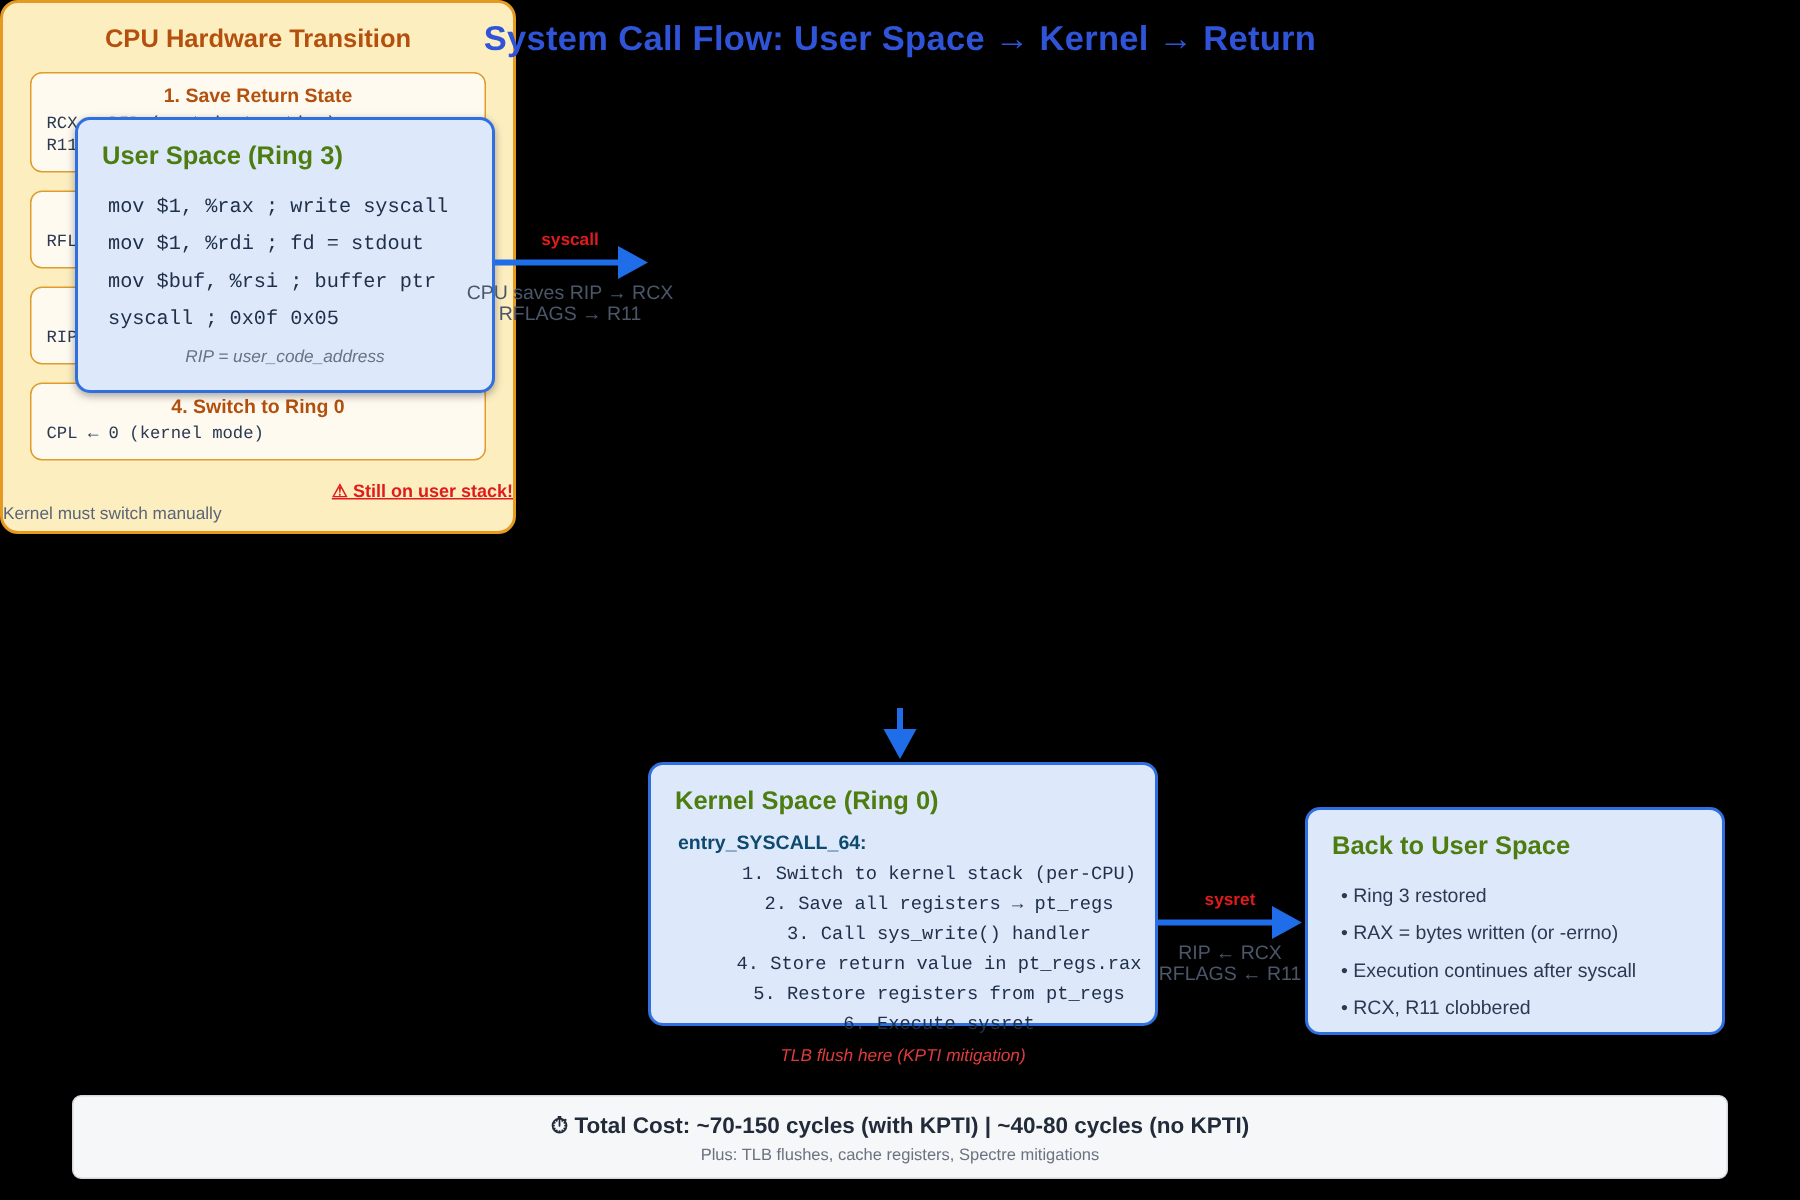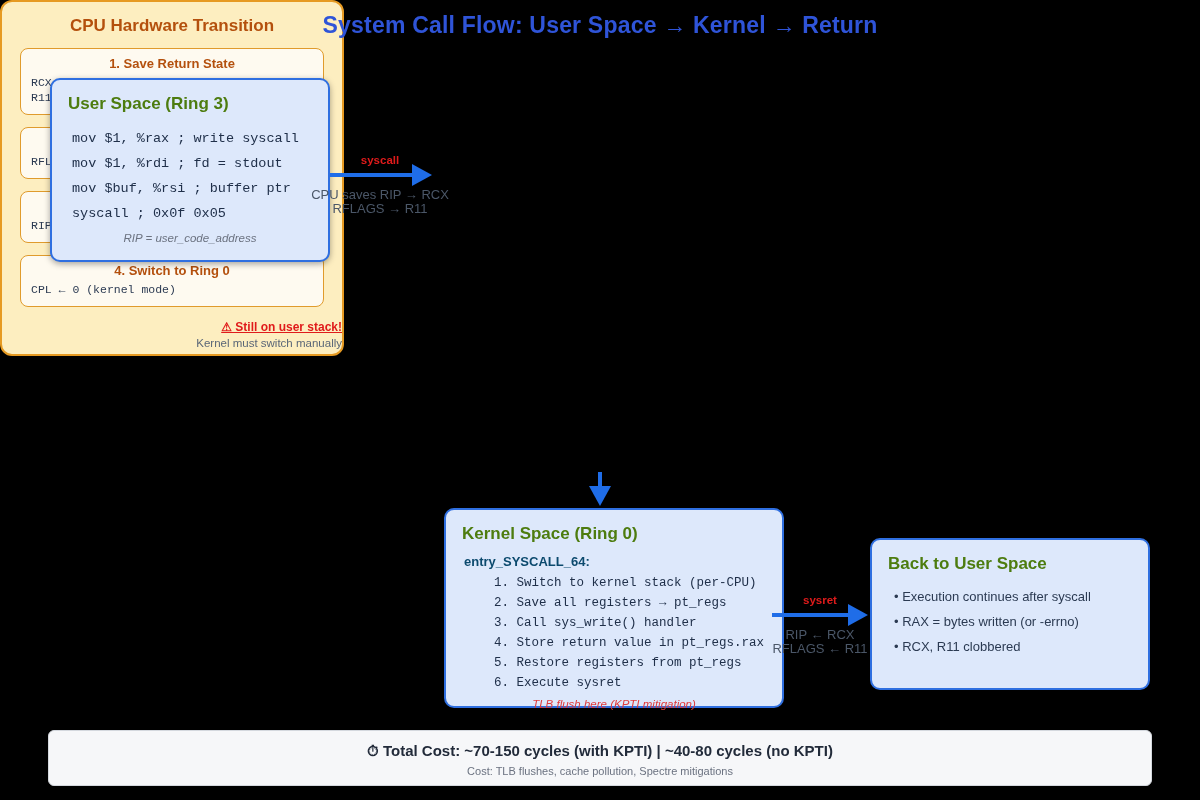--- a/index.html
+++ b/index.html
@@ -61,33 +61,33 @@
   .step-body{
     font-family:"Liberation Mono","DejaVu Sans Mono",monospace;
     font-size:11.5px;color:#2b3a52;line-height:15px;white-space:pre-line;
   }
   .warn{
     text-align:right;font-size:12px;font-weight:bold;color:#e01b1b;
     margin-top:13px;
     text-decoration:underline;
   }
   .warn-sub{
-    text-align:right;font-size:11.5px;color:#5a6677;margin-top:3px;
-  }
-
-  
-  #kernel-space{left:444px;top:508px;width:340px;height:200px;}
+    text-align:left;font-size:11.5px;color:#5a6677;margin-top:3px;
+  }
+
+  
+  #kernel-space{left:432px;top:508px;width:340px;height:176px;}
   #kernel-space .box-head-blue{margin-top:14px;}
   .entry-label{
     font-size:13px;font-weight:bold;color:#0c4a6e;margin:10px 0 0 18px;
   }
   .klist{
     margin:4px 0 0 0;padding:0 0 0 48px;list-style:none;
     font-family:"Liberation Mono","DejaVu Sans Mono",monospace;
-    font-size:12.5px;color:#20304a;line-height:20px;
+    font-size:12.5px;color:#20304a;line-height:20px;text-align:center;
   }
   .klist li{white-space:pre;}
   .tlb-note{
     text-align:center;font-size:11.5px;font-style:italic;color:#e03b3b;
     margin-top:5px;
   }
 
   
   #back-user{left:870px;top:538px;width:280px;height:152px;}
   #back-user .box-head-blue{margin-top:14px;}
@@ -203,24 +203,25 @@
   <div class="h-arrow-line" style="left:772px;top:613px;width:78px;"></div>
   <div class="h-arrow-head" style="left:848px;top:604px;"></div>
   <div class="arrow-sub" style="left:761px;top:628px;width:118px;">
     <div>RIP ← RCX</div>
     <div>RFLAGS ← R11</div>
   </div>
 
   <div class="box box-blue" id="back-user">
     <div class="box-head-blue">Back to User Space</div>
     <ul class="blist">
+      <li>Ring 3 restored</li>
+      <li>RAX = bytes written (or -errno)</li>
       <li>Execution continues after syscall</li>
-      <li>RAX = bytes written (or -errno)</li>
       <li>RCX, R11 clobbered</li>
     </ul>
   </div>
 
   <div id="footer">
     <div class="foot-main">⏱ Total Cost: ~70-150 cycles (with KPTI) | ~40-80 cycles (no KPTI)</div>
-    <div class="foot-sub">Cost: TLB flushes, cache pollution, Spectre mitigations</div>
+    <div class="foot-sub">Plus: TLB flushes, cache registers, Spectre mitigations</div>
   </div>
 
 </div>
 
 </body></html>

